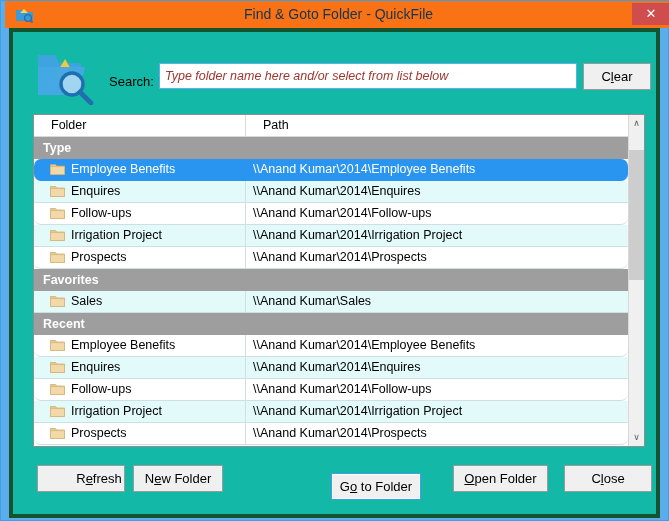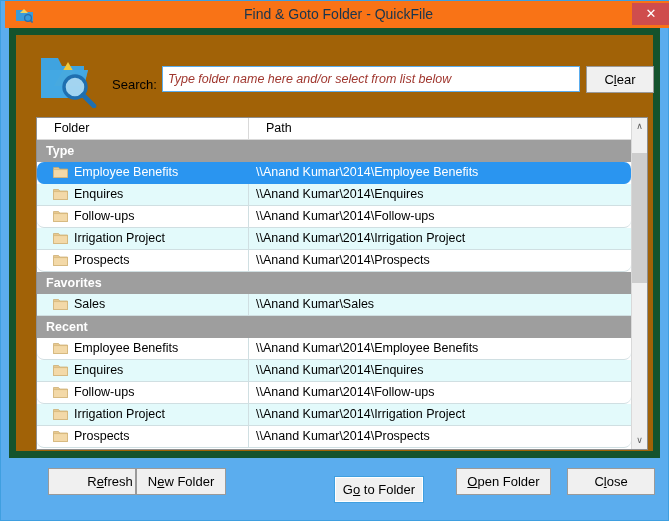--- a/index.html
+++ b/index.html
@@ -64,23 +64,23 @@
     font-family: "Liberation Sans", sans-serif;
     cursor: pointer;
   }
 
   
   #client {
     position: absolute;
     left: 8px;
     top: 27px;
     width: 651px;
-    height: 430px;
-    background: #a16207;
-    border: 7px solid #14532d;
+    height: 490px;
+    background: #14b8a6;
+    border: 4px solid #14532d;
     box-sizing: border-box;
   }
 
   
   #app-icon {
     position: absolute;
     left: 22px;
     top: 15px;
     width: 62px;
     height: 58px;
@@ -291,21 +291,21 @@
     background: #f0f0f0;
     border: 1px solid #9a9a9a;
     font-family: "Liberation Sans", sans-serif;
     font-size: 13px;
     color: #000000;
     line-height: 25px;
     text-align: center;
     cursor: pointer;
     user-select: none;
   }
-  #btn-refresh    { left: 32px;  width: 88px; padding-left: 36px; }
+  #btn-refresh    { left: 24px;  width: 88px; padding-left: 36px; }
   #btn-new-folder { left: 120px; width: 90px; }
   #btn-goto       { left: 318px; width: 90px;
                     border: 1px solid #3f9fe0;
                     box-shadow: inset 0 0 0 1px #ffffff; margin-top: 8px; }
   #btn-open       { left: 440px; width: 95px; }
   #btn-close      { left: 551px; width: 88px; }
   .acc { text-decoration: underline; }
 </style>
 </head>
 <body>

